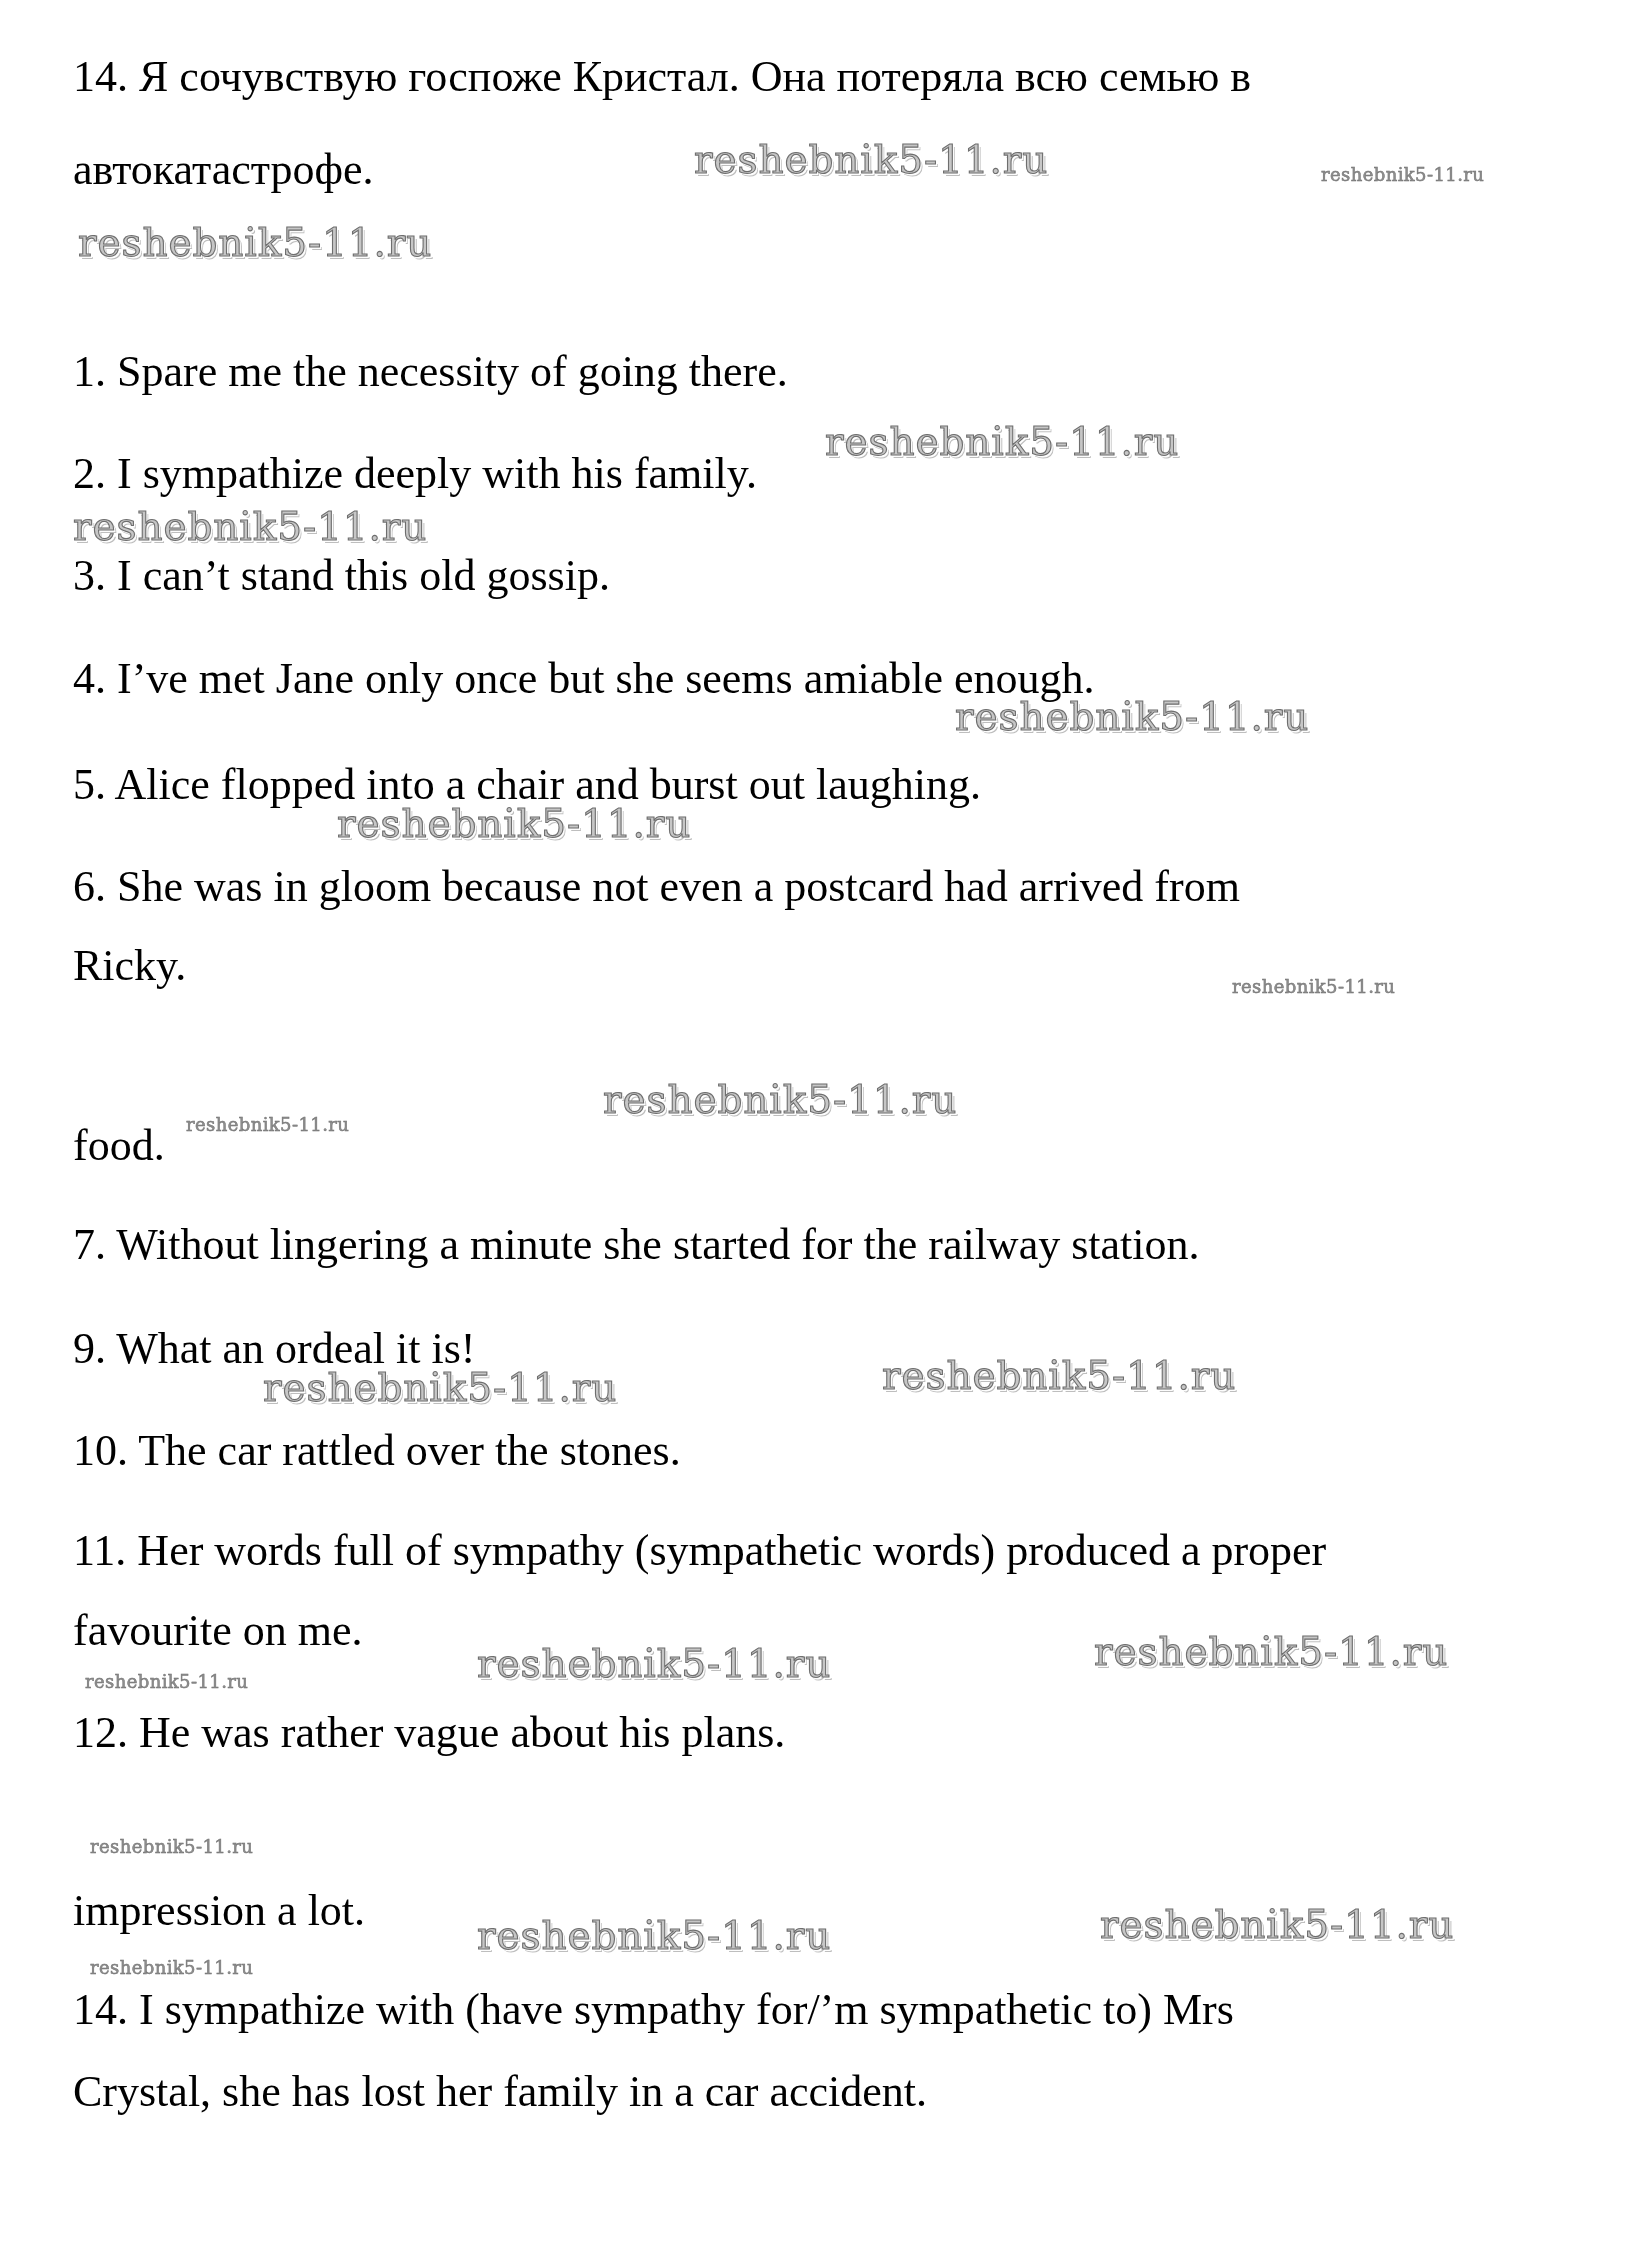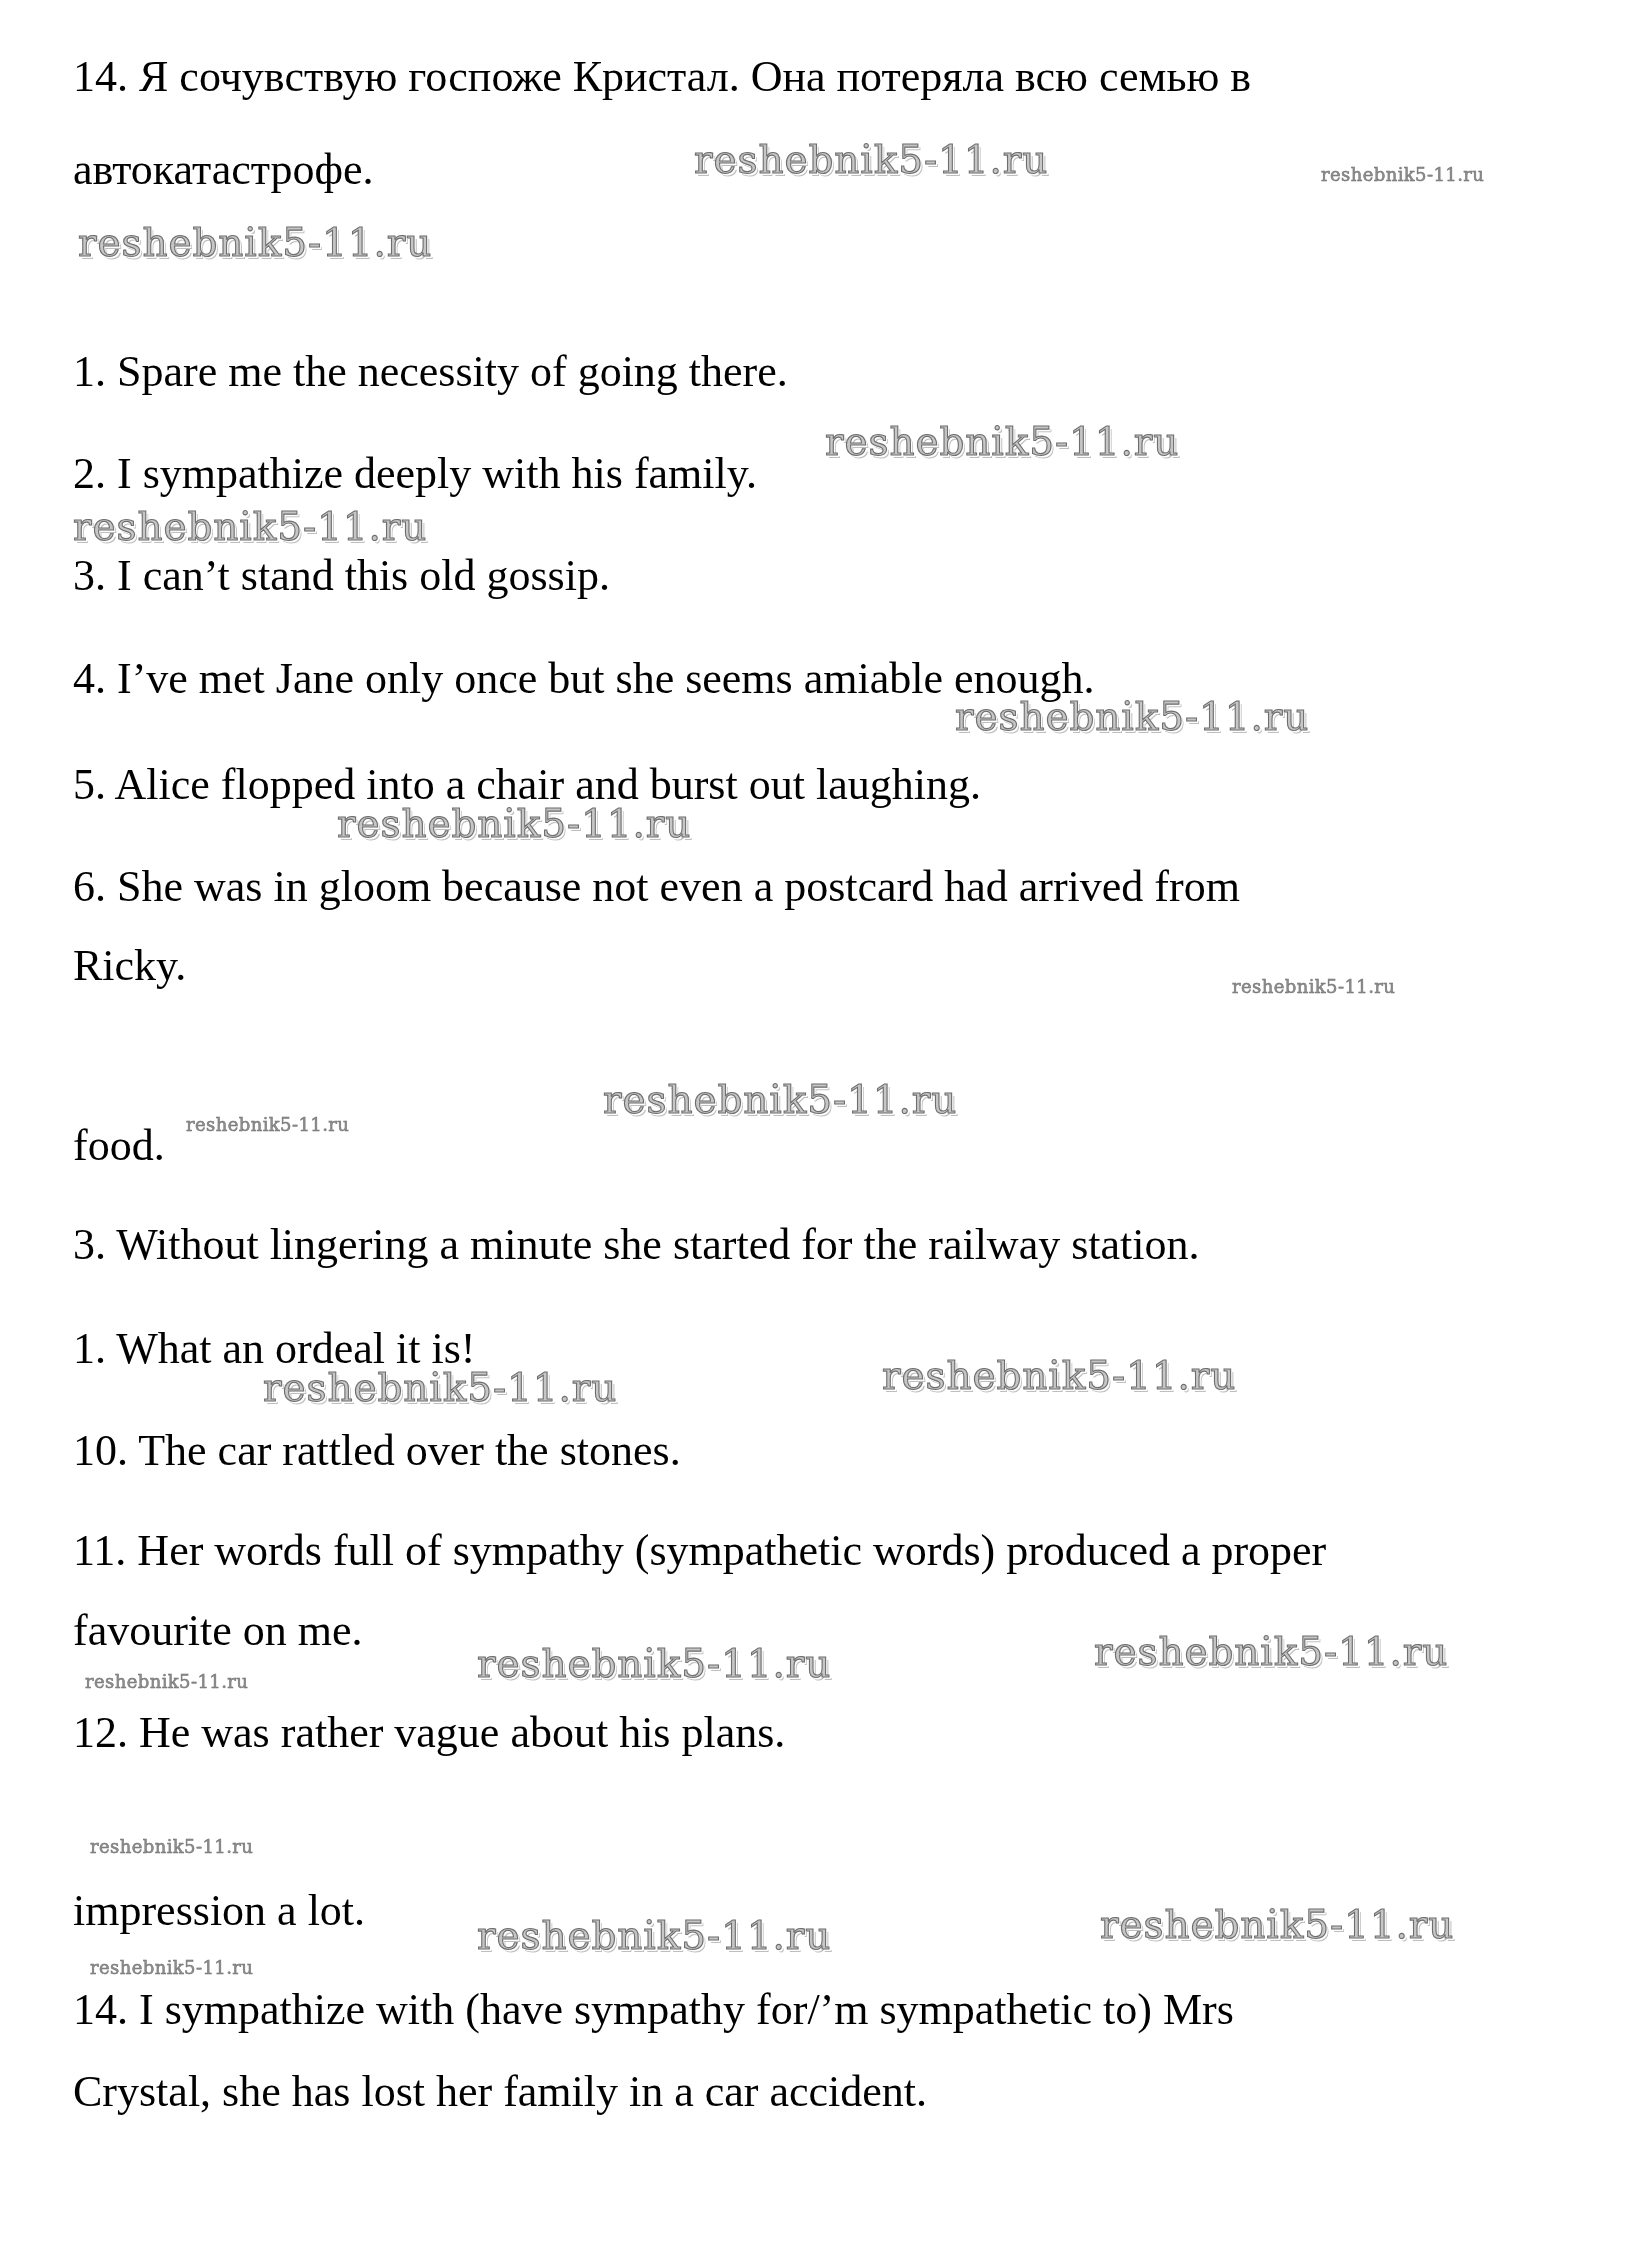--- a/index.html
+++ b/index.html
@@ -55,22 +55,22 @@
   <div class="line" style="top:51px">14. Я сочувствую госпоже Кристал. Она потеряла всю семью в</div>
   <div class="line" style="top:144px">автокатастрофе.</div>
   <div class="line" style="top:346px">1. Spare me the necessity of going there.</div>
   <div class="line" style="top:448px">2. I sympathize deeply with his family.</div>
   <div class="line" style="top:550px">3. I can’t stand this old gossip.</div>
   <div class="line" style="top:653px">4. I’ve met Jane only once but she seems amiable enough.</div>
   <div class="line" style="top:759px">5. Alice flopped into a chair and burst out laughing.</div>
   <div class="line" style="top:861px">6. She was in gloom because not even a postcard had arrived from</div>
   <div class="line" style="top:940px">Ricky.</div>
   <div class="line" style="top:1120px">food.</div>
-  <div class="line" style="top:1219px">3. Without lingering a minute she started for the railway station.</div>
-  <div class="line" style="top:1323px">1. What an ordeal it is!</div>
+  <div class="line" style="top:1219px">7. Without lingering a minute she started for the railway station.</div>
+  <div class="line" style="top:1323px">9. What an ordeal it is!</div>
   <div class="line" style="top:1425px">10. The car rattled over the stones.</div>
   <div class="line" style="top:1525px">11. Her words full of sympathy (sympathetic words) produced a proper</div>
   <div class="line" style="top:1605px">favourite on me.</div>
   <div class="line" style="top:1707px">12. He was rather vague about his plans.</div>
   <div class="line" style="top:1885px">impression a lot.</div>
   <div class="line" style="top:1984px">14. I sympathize with (have sympathy for/’m sympathetic to) Mrs</div>
   <div class="line" style="top:2066px">Crystal, she has lost her family in a car accident.</div>
 
   <span class="wm wm-lg" style="left:694px;  top:137px">reshebnik5-11.ru</span>
   <span class="wm wm-sm" style="left:1321px; top:164px">reshebnik5-11.ru</span>

